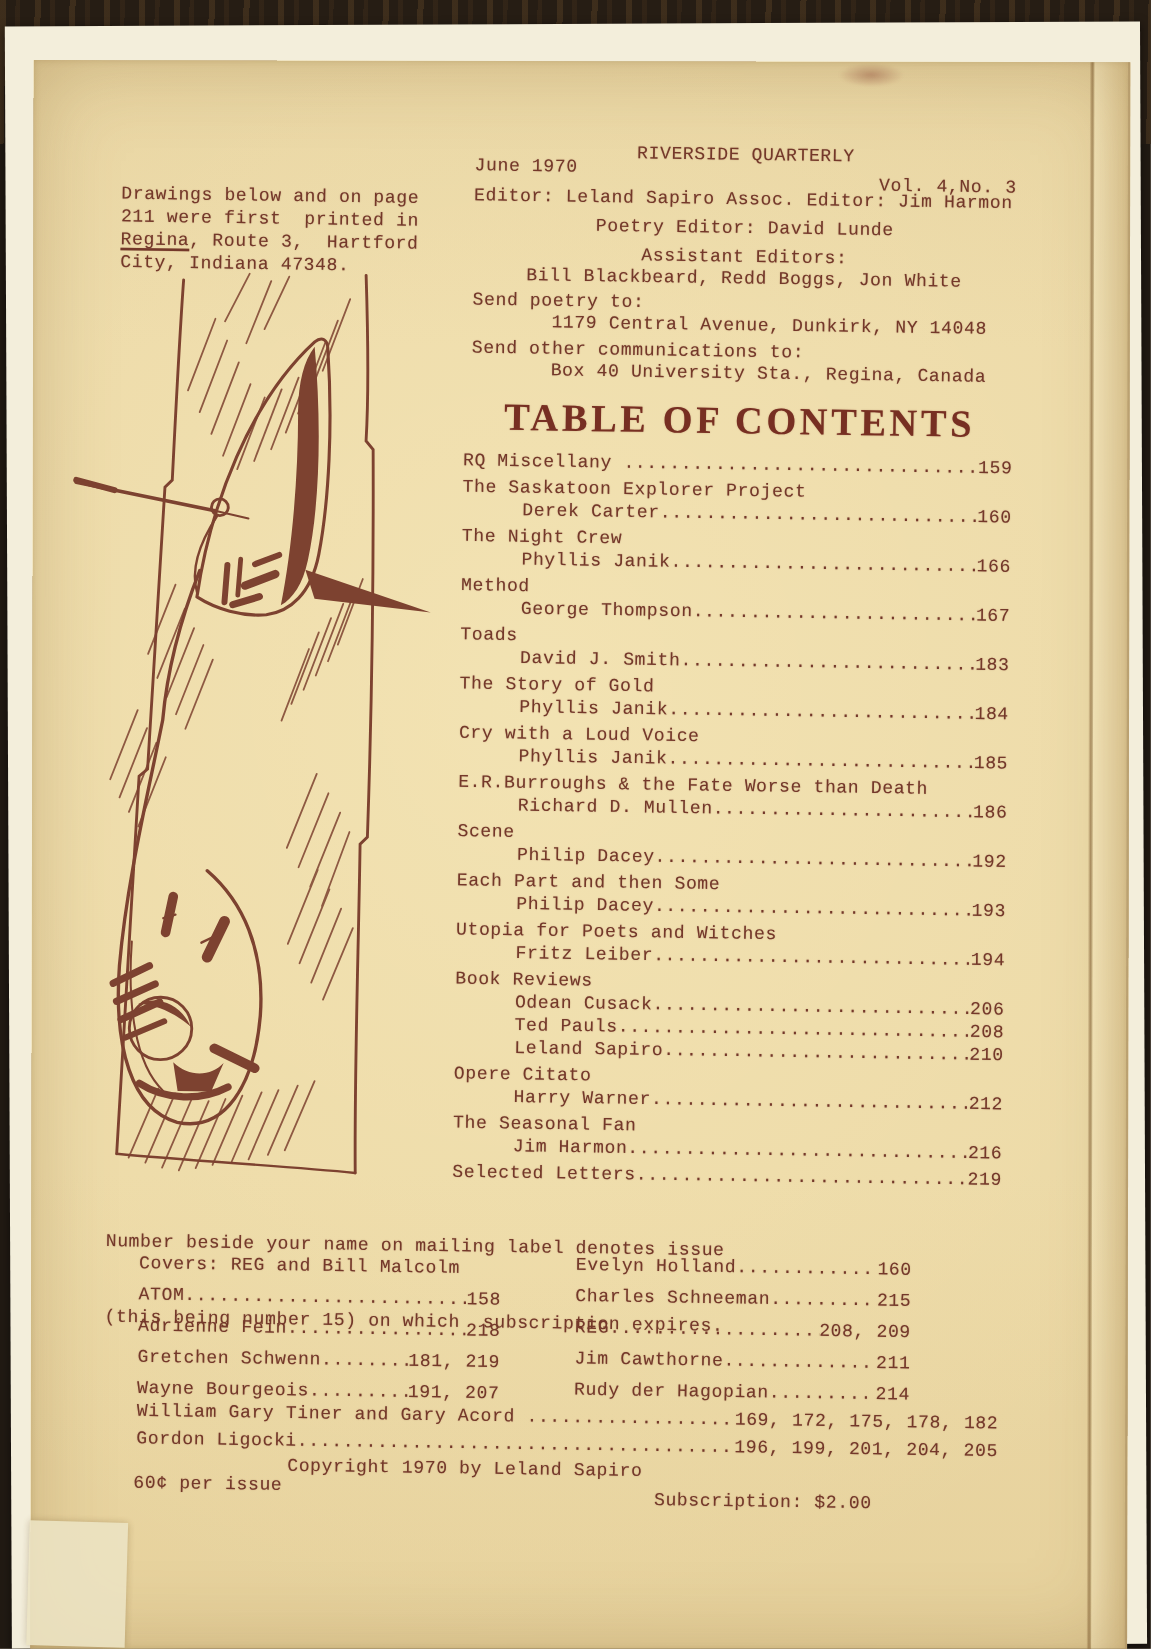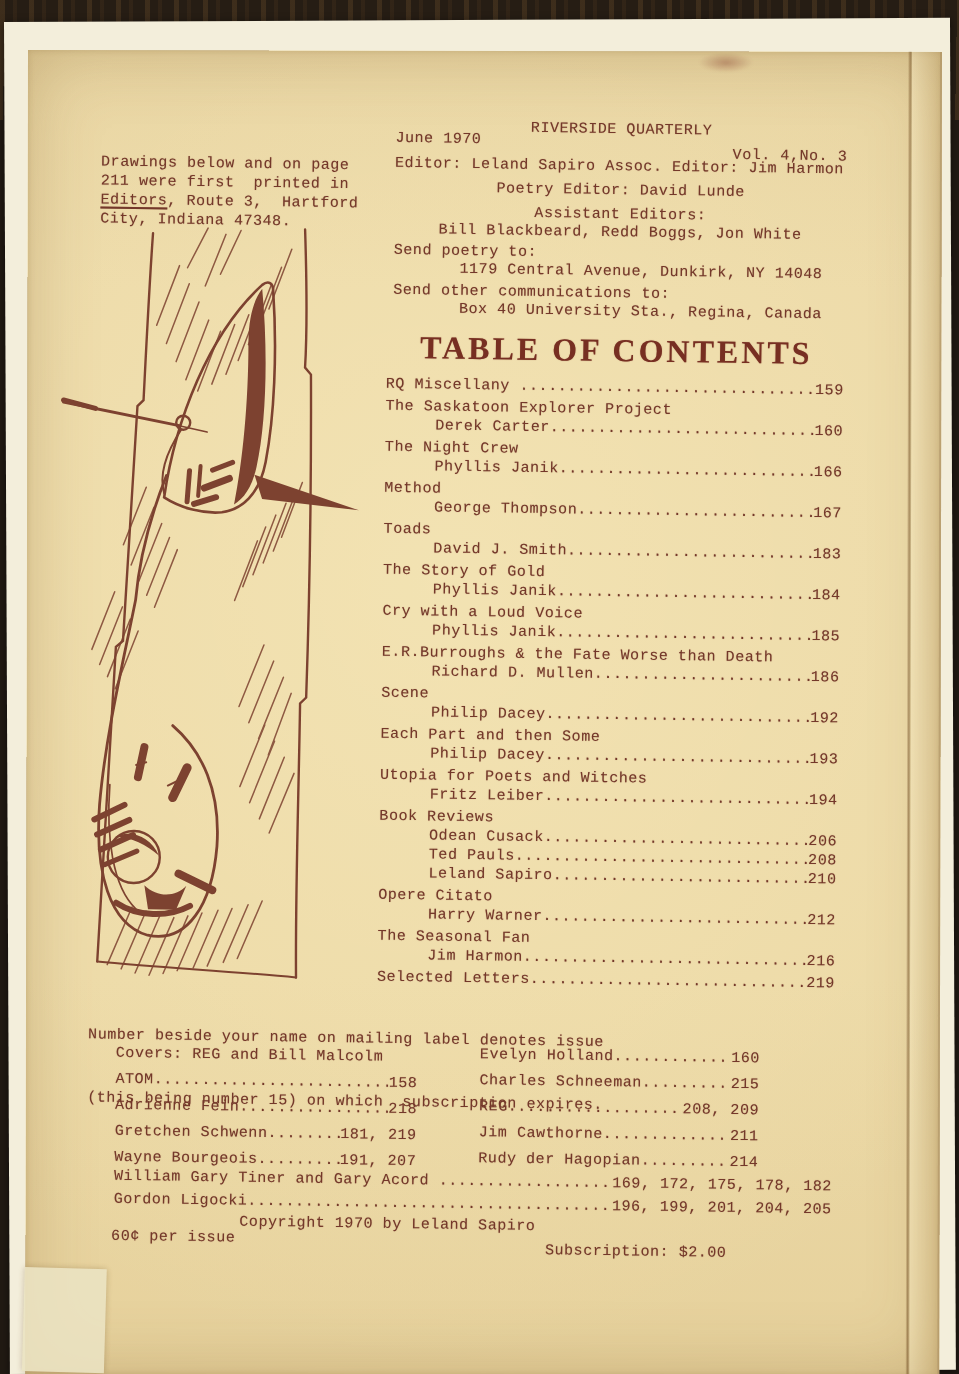--- a/index.html
+++ b/index.html
@@ -121,21 +121,21 @@
     <div class="mast-line mono" style="top:41px">Editor: Leland Sapiro Assoc. Editor: Jim Harmon</div>
     <div class="mast-line mono ctr" style="top:65px">Poetry Editor: David Lunde</div>
     <div class="mast-line mono ctr" style="top:89px">Assistant Editors:</div>
     <div class="mast-line mono ctr" style="top:107px">Bill Blackbeard, Redd Boggs, Jon White</div>
     <div class="mast-line mono" style="top:128px">Send poetry to:</div>
     <div class="mast-line mono ind" style="top:146px">1179 Central Avenue, Dunkirk, NY 14048</div>
     <div class="mast-line mono" style="top:168px">Send other communications to:</div>
     <div class="mast-line mono ind" style="top:186px">Box 40 University Sta., Regina, Canada</div>
   </div>
 
-  <div class="abs caption mono" id="caption"><div>Drawings below and on page</div><div>211 were first  printed in</div><div><span class="u">Editors</span>, Route 3,  Hartford</div><div>City, Indiana 47348.</div></div>
+  <div class="abs caption mono" id="caption"><div>Drawings below and on page</div><div>211 were first  printed in</div><div><span class="u">Regina</span>, Route 3,  Hartford</div><div>City, Indiana 47348.</div></div>
 
   <div class="abs art">
     <svg viewBox="0 0 335 756" width="335" height="756">
       <g stroke="#7d4230" fill="none" stroke-linecap="round">
 
         <path d="M95,8 C92,60 90,120 88,175 L82,181 C78,256 75,336 71,416 L64,422 C60,512 55,616 50,737" stroke-width="2.4"></path>
         <path d="M247,2 C249,45 251,95 249,140 L255,147 C257,255 257,370 255,470 L249,476 C249,565 247,660 249,750" stroke-width="2.4"></path>
         <path d="M50,737 C110,742 190,745 249,750" stroke-width="2"></path>
 
         <g stroke-width="1.5" opacity="0.85">

